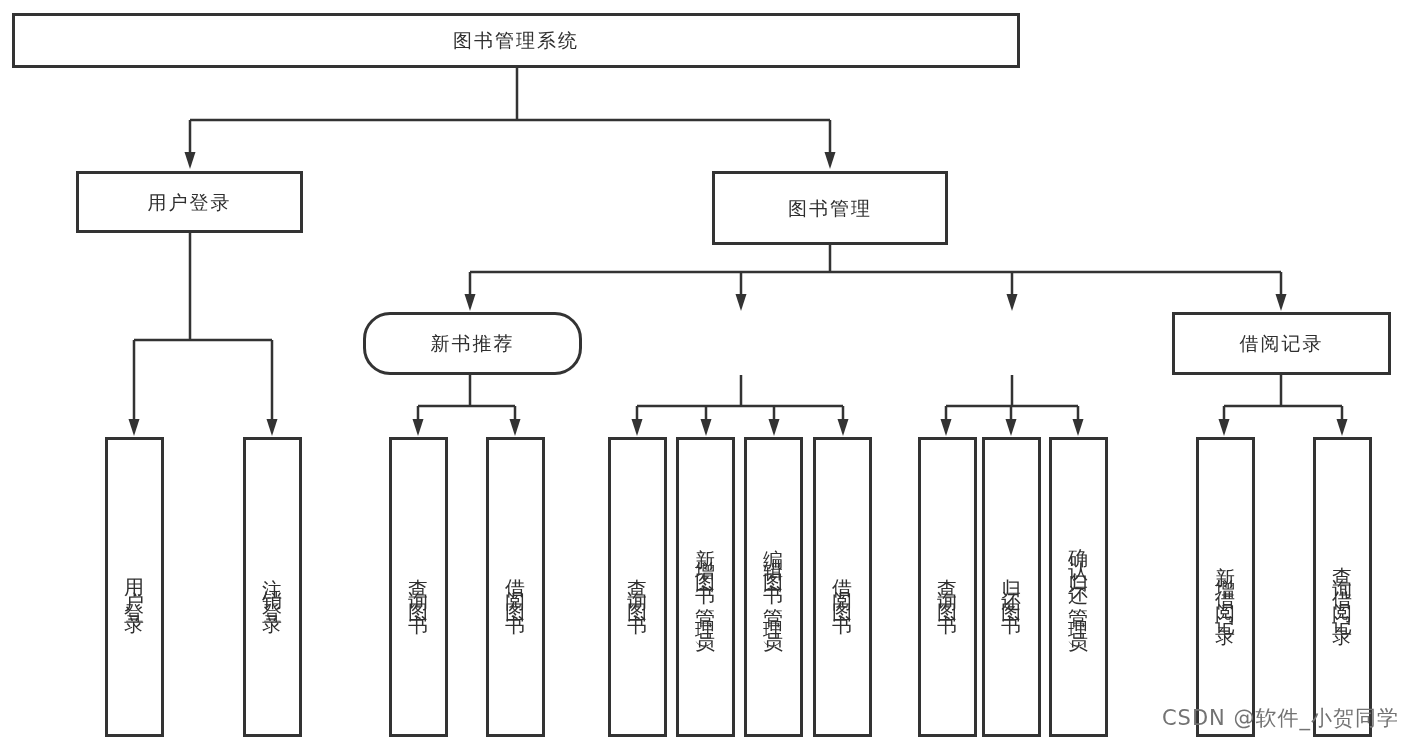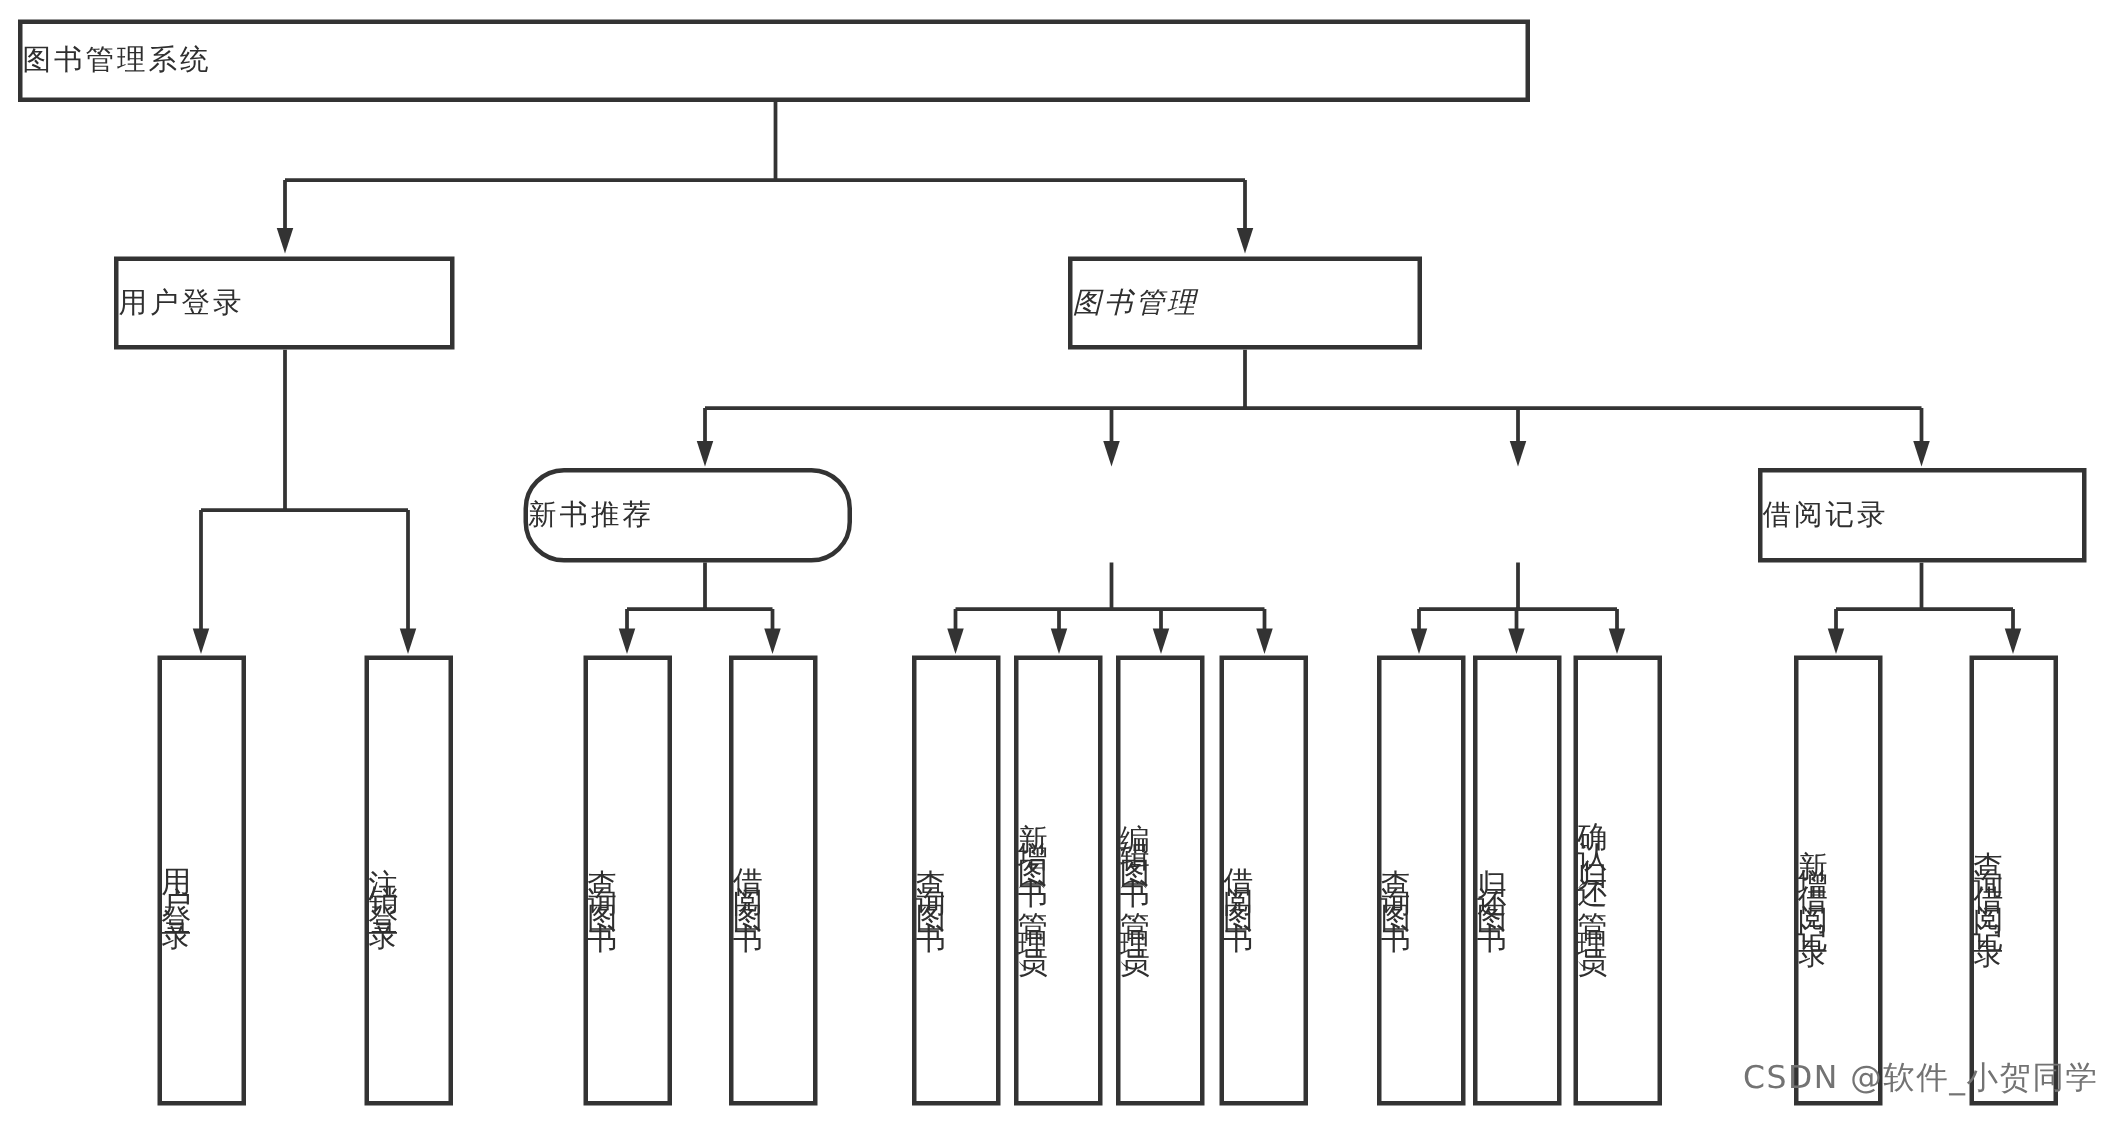--- a/index.html
+++ b/index.html
@@ -11,33 +11,34 @@
     color:#2f2f2f;
     overflow:hidden;
   }
   .node{
     position:absolute;
     box-sizing:border-box;
     border:3px solid #333333;
     background:#ffffff;
     display:flex;
     align-items:center;
+    justify-content:center;
     text-align:center;
   }
   .h-label{
     font-size:19px;
     letter-spacing:2px;
     line-height:1.2;
     white-space:nowrap;
   }
   .root{left:12px;top:13px;width:1008px;height:55px;}
   .lvl2a{left:76px;top:171px;width:227px;height:62px;}
-  .lvl2b{left:712px;top:171px;width:236px;height:62px;font-style:italic;}
+  .lvl2b{left:712px;top:171px;width:236px;height:74px;}
   .lvl3{top:312px;height:63px;width:219px;}
-  .l3a{left:349px;border-radius:27px;}
+  .l3a{left:363px;border-radius:27px;}
   .l3b{left:632px;}
   .l3c{left:902px;width:220px;}
   .l3d{left:1172px;}
   .leaf{top:437px;height:300px;width:59px;}
   .v-label{
     writing-mode:vertical-rl;
     font-size:20px;
     letter-spacing:12px;
     line-height:1;
     white-space:nowrap;

